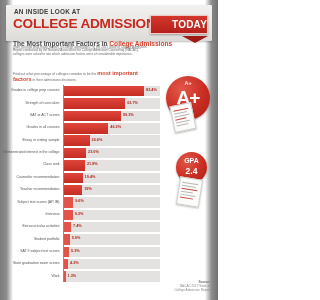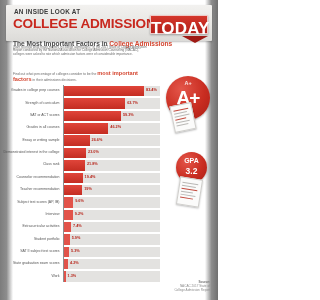--- a/index.html
+++ b/index.html
@@ -33,21 +33,21 @@
   }
   .today-ribbon{
     position:absolute;right:4px;top:10px;
     width:56px;height:17px;
     background:linear-gradient(180deg,#d4372b 0%,#b4211a 100%);
     border:1px solid #f0c9c6;
     box-shadow:0 1px 2px rgba(0,0,0,.3);
   }
   .today-ribbon span{
     position:absolute;left:0;right:0;top:2.5px;
-    text-align:left;color:#fff;font-size:17px;font-weight:bold;
+    text-align:right;color:#fff;font-size:10px;font-weight:bold;
     letter-spacing:.2px;
   }
   .ribbon-tail{
     position:absolute;right:10px;top:36px;
     width:0;height:0;
     border-left:13px solid transparent;
     border-right:13px solid transparent;
     border-top:7px solid #9e1a14;
   }
   .sub{
@@ -274,21 +274,21 @@
   <div class="doc doc1">
     <div class="ln" style="top:4px;width:15px"></div>
     <div class="ln g" style="top:7px;width:13px"></div>
     <div class="ln g" style="top:10px;width:15px"></div>
     <div class="ln" style="top:13px;width:11px"></div>
     <div class="ln g" style="top:16px;width:14px"></div>
     <div class="ln g" style="top:19px;width:12px"></div>
   </div>
   <div class="badge badge-gpa">
     <div class="sm">GPA</div>
-    <div class="big">3.2</div>
+    <div class="big">2.4</div>
   </div>
   <div class="doc doc2">
     <div class="ln g" style="top:4px;width:16px"></div>
     <div class="ln g" style="top:7px;width:14px"></div>
     <div class="ln" style="top:10px;width:16px"></div>
     <div class="ln g" style="top:13px;width:12px"></div>
     <div class="ln g" style="top:16px;width:15px"></div>
     <div class="ln" style="top:19px;width:13px"></div>
   </div>
 

